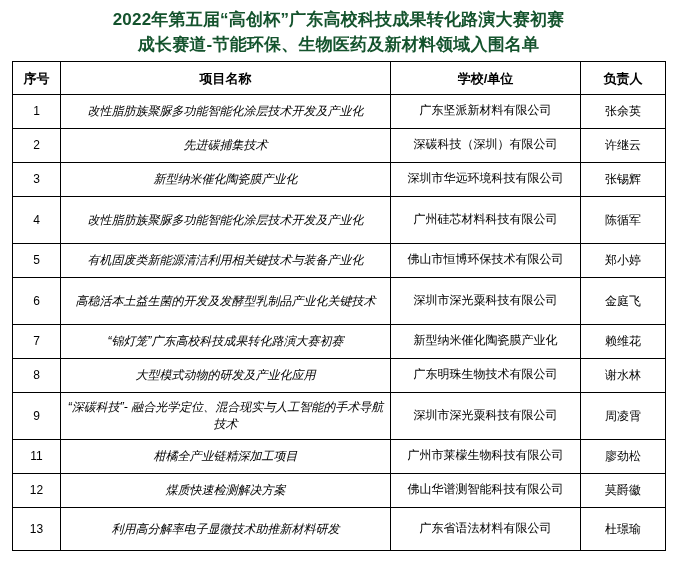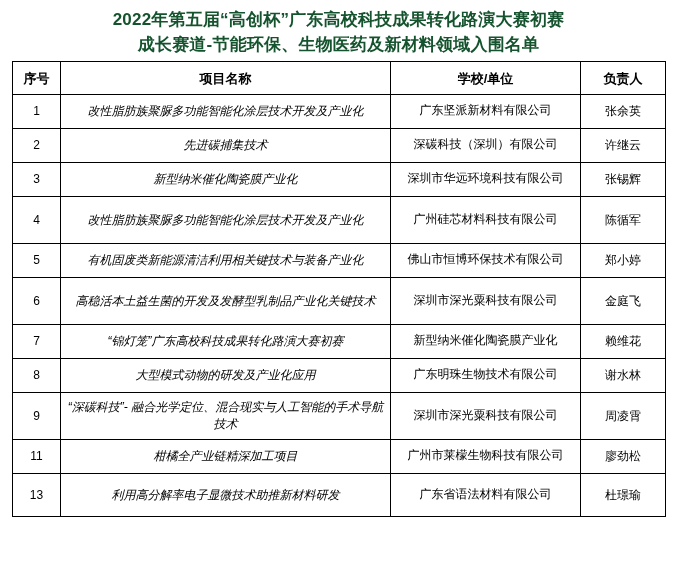--- a/index.html
+++ b/index.html
@@ -152,20 +152,26 @@
           <td class="name">“深碳科技”- 融合光学定位、混合现实与人工智能的手术导航技术</td>
           <td class="org">深圳市深光粟科技有限公司</td>
           <td class="leader">周凌霄</td>
         </tr>
         <tr class="row-normal">
           <td class="idx">11</td>
           <td class="name">柑橘全产业链精深加工项目</td>
           <td class="org">广州市莱檬生物科技有限公司</td>
           <td class="leader">廖劲松</td>
         </tr>
+        <tr class="row-normal">
+          <td class="idx">12</td>
+          <td class="name">煤质快速检测解决方案</td>
+          <td class="org">佛山华谱测智能科技有限公司</td>
+          <td class="leader">莫爵徽</td>
+        </tr>
         <tr class="last-row">
           <td class="idx">13</td>
           <td class="name">利用高分解率电子显微技术助推新材料研发</td>
           <td class="org">广东省语法材料有限公司</td>
           <td class="leader leader-bottom">杜璟瑜</td>
         </tr>
       </tbody>
   </table>
 
 </div>

